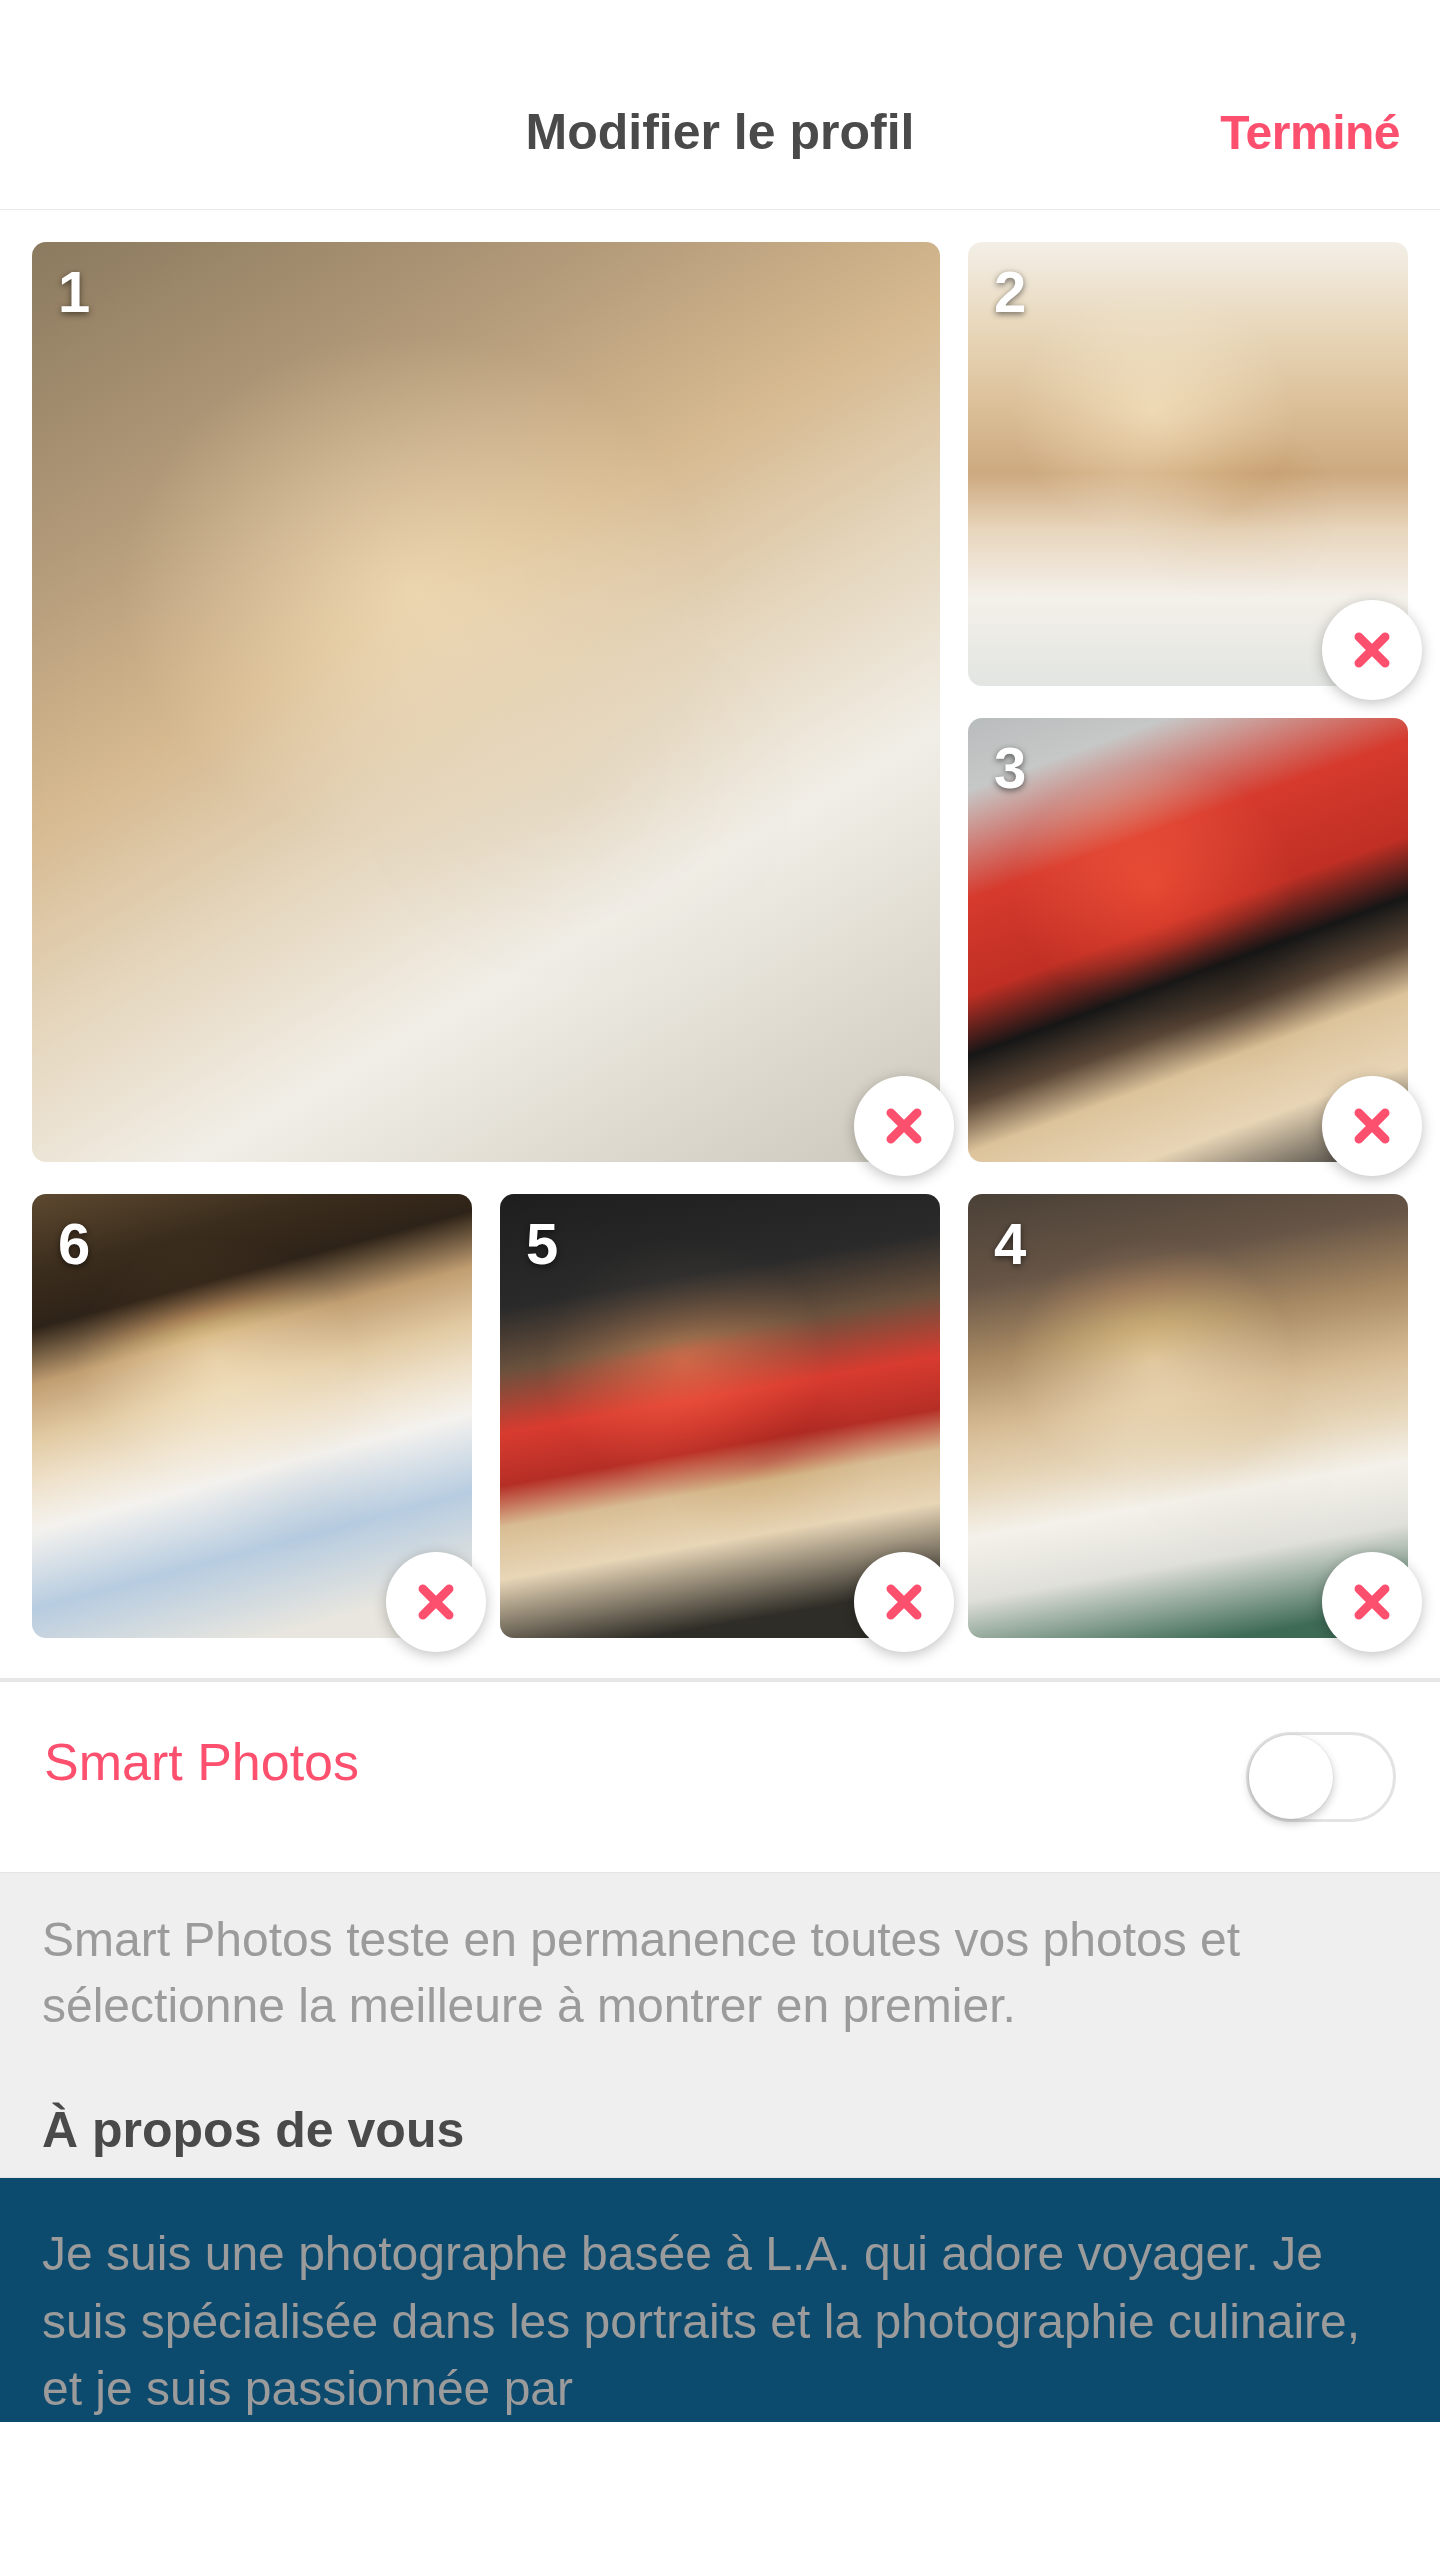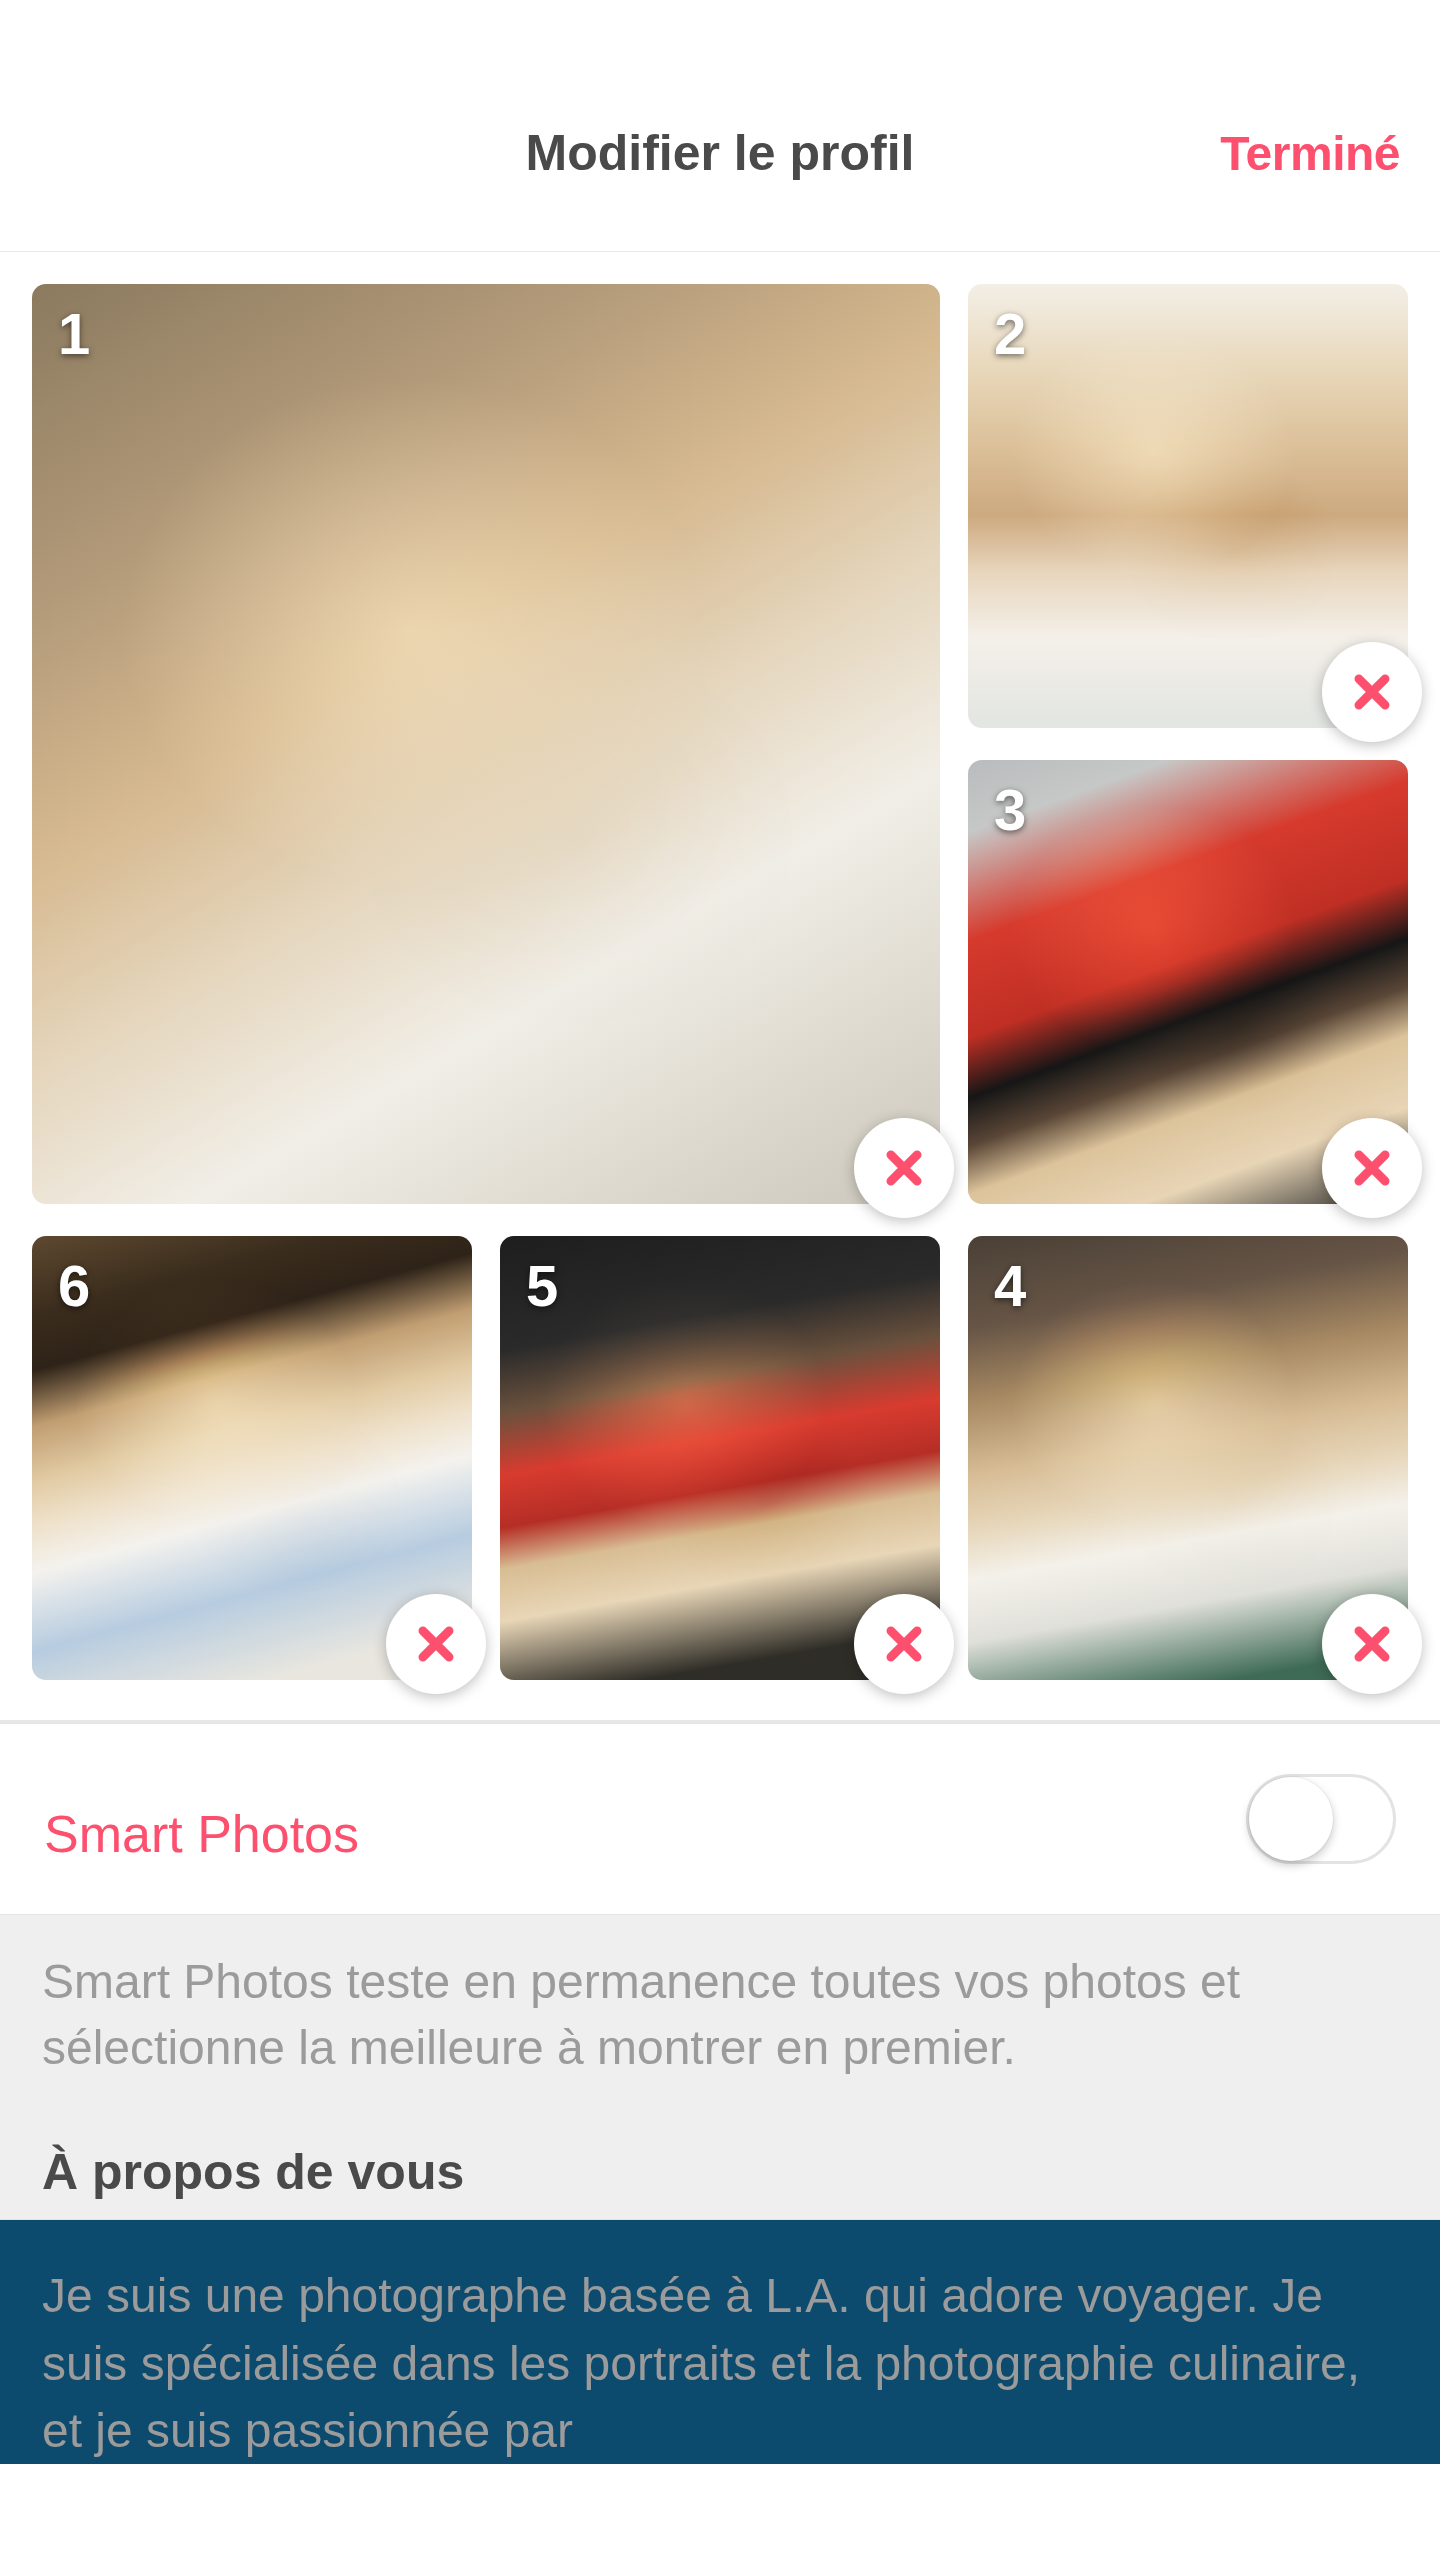--- a/index.html
+++ b/index.html
@@ -7,21 +7,21 @@
     body {
       font-family: -apple-system, BlinkMacSystemFont, "Helvetica Neue", Arial, sans-serif;
       background: #ffffff;
       width: 1440px;
       min-height: 2560px;
       overflow: hidden;
     }
 
     
     .header {
-      height: 252px;
+      height: 210px;
       display: flex;
       align-items: center;
       justify-content: center;
       position: relative;
       border-bottom: 1px solid #e9e9e9;
       padding-top: 55px; 
     }
     .header-title {
       font-size: 50px;
       font-weight: 600;
@@ -104,21 +104,21 @@
         radial-gradient(ellipse 46% 40% at 42% 38%, rgba(255,225,195,0.55), transparent 70%),
         radial-gradient(ellipse 35% 30% at 60% 60%, rgba(0,0,0,0.18), transparent 70%);
       mix-blend-mode: overlay;
     }
 
     
     .section-divider { height: 3px; background: #e7e7e7; }
     .smart-row {
       background: #ffffff;
       display: flex;
-      align-items: flex-end;
+      align-items: flex-start;
       justify-content: space-between;
       padding: 50px 44px;
       border-top: 1px solid #e5e5e5;
       border-bottom: 1px solid #e5e5e5;
     }
     .smart-label {
       font-size: 52px;
       font-weight: 500;
       color: #fd4f6e;
     }

